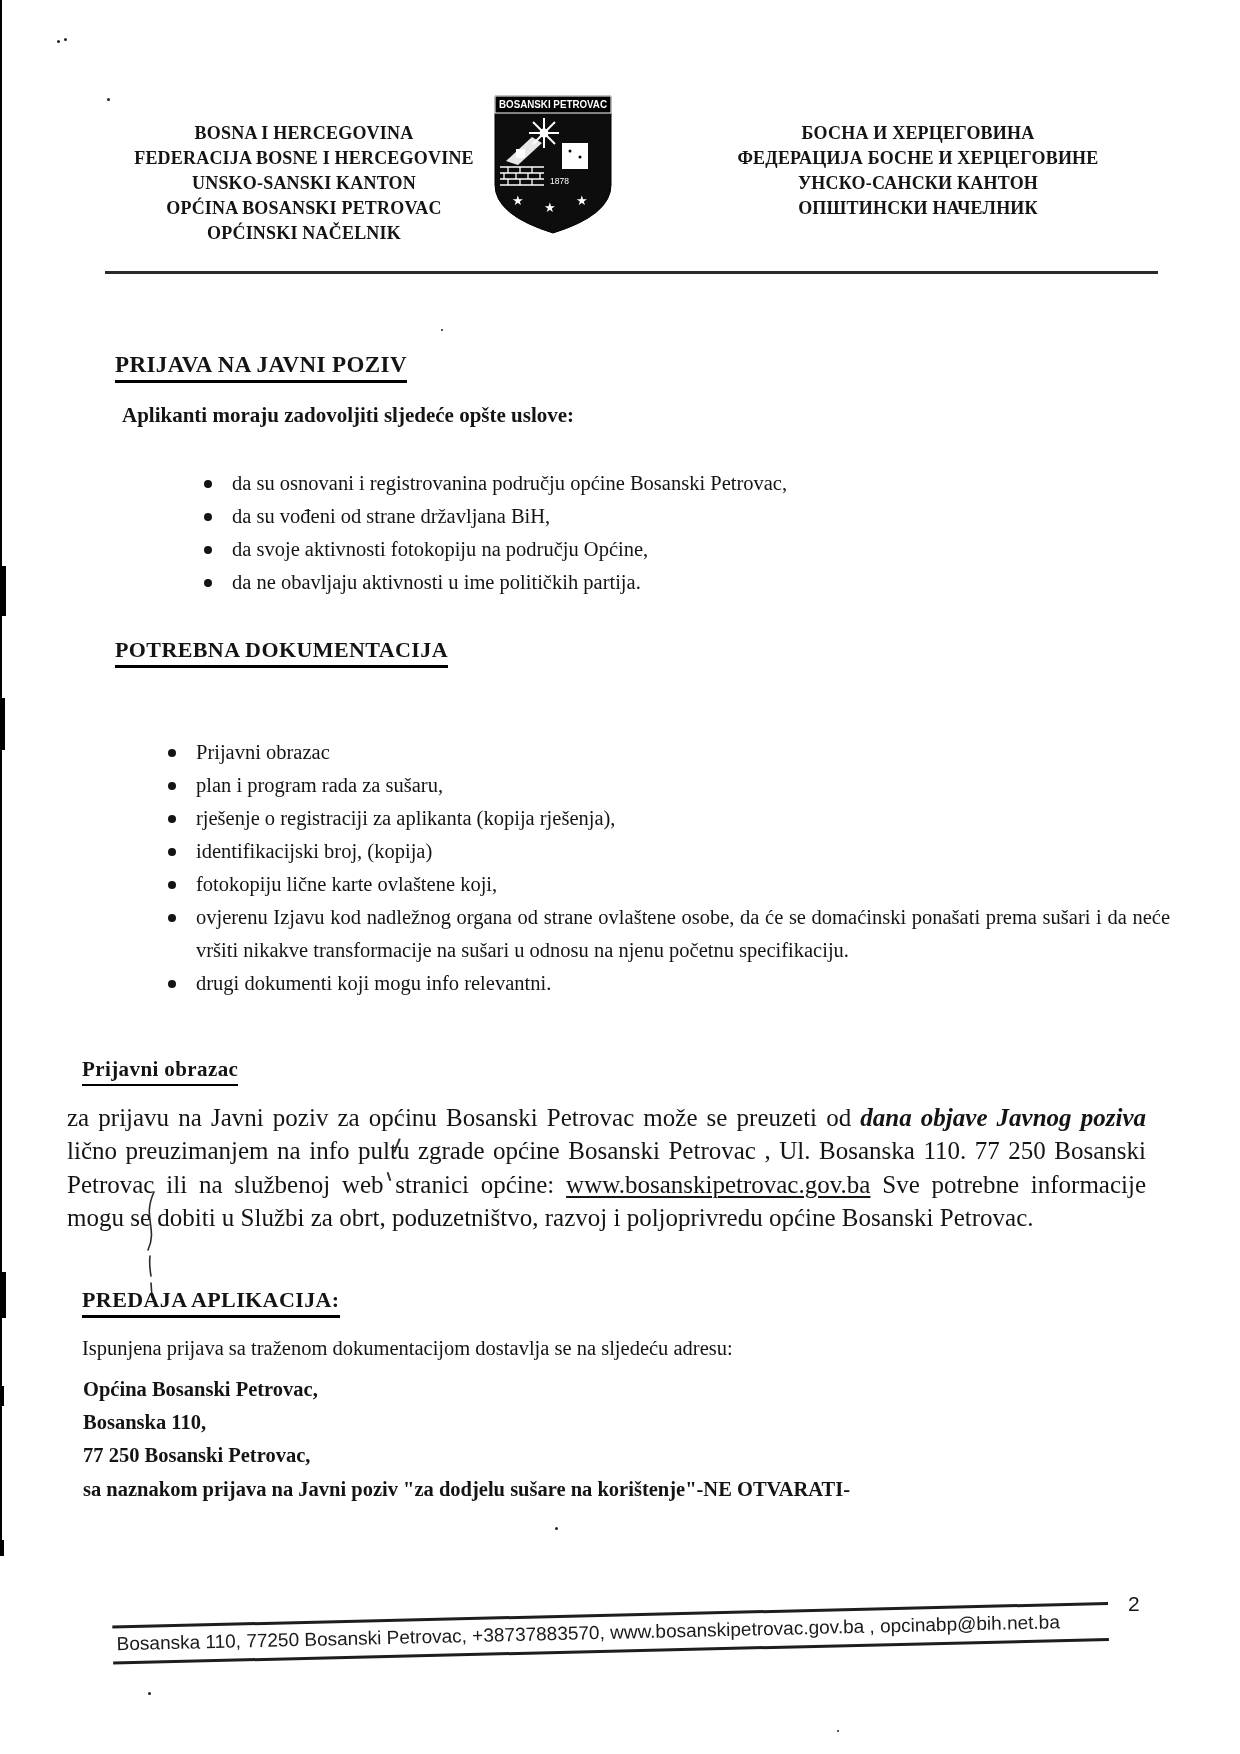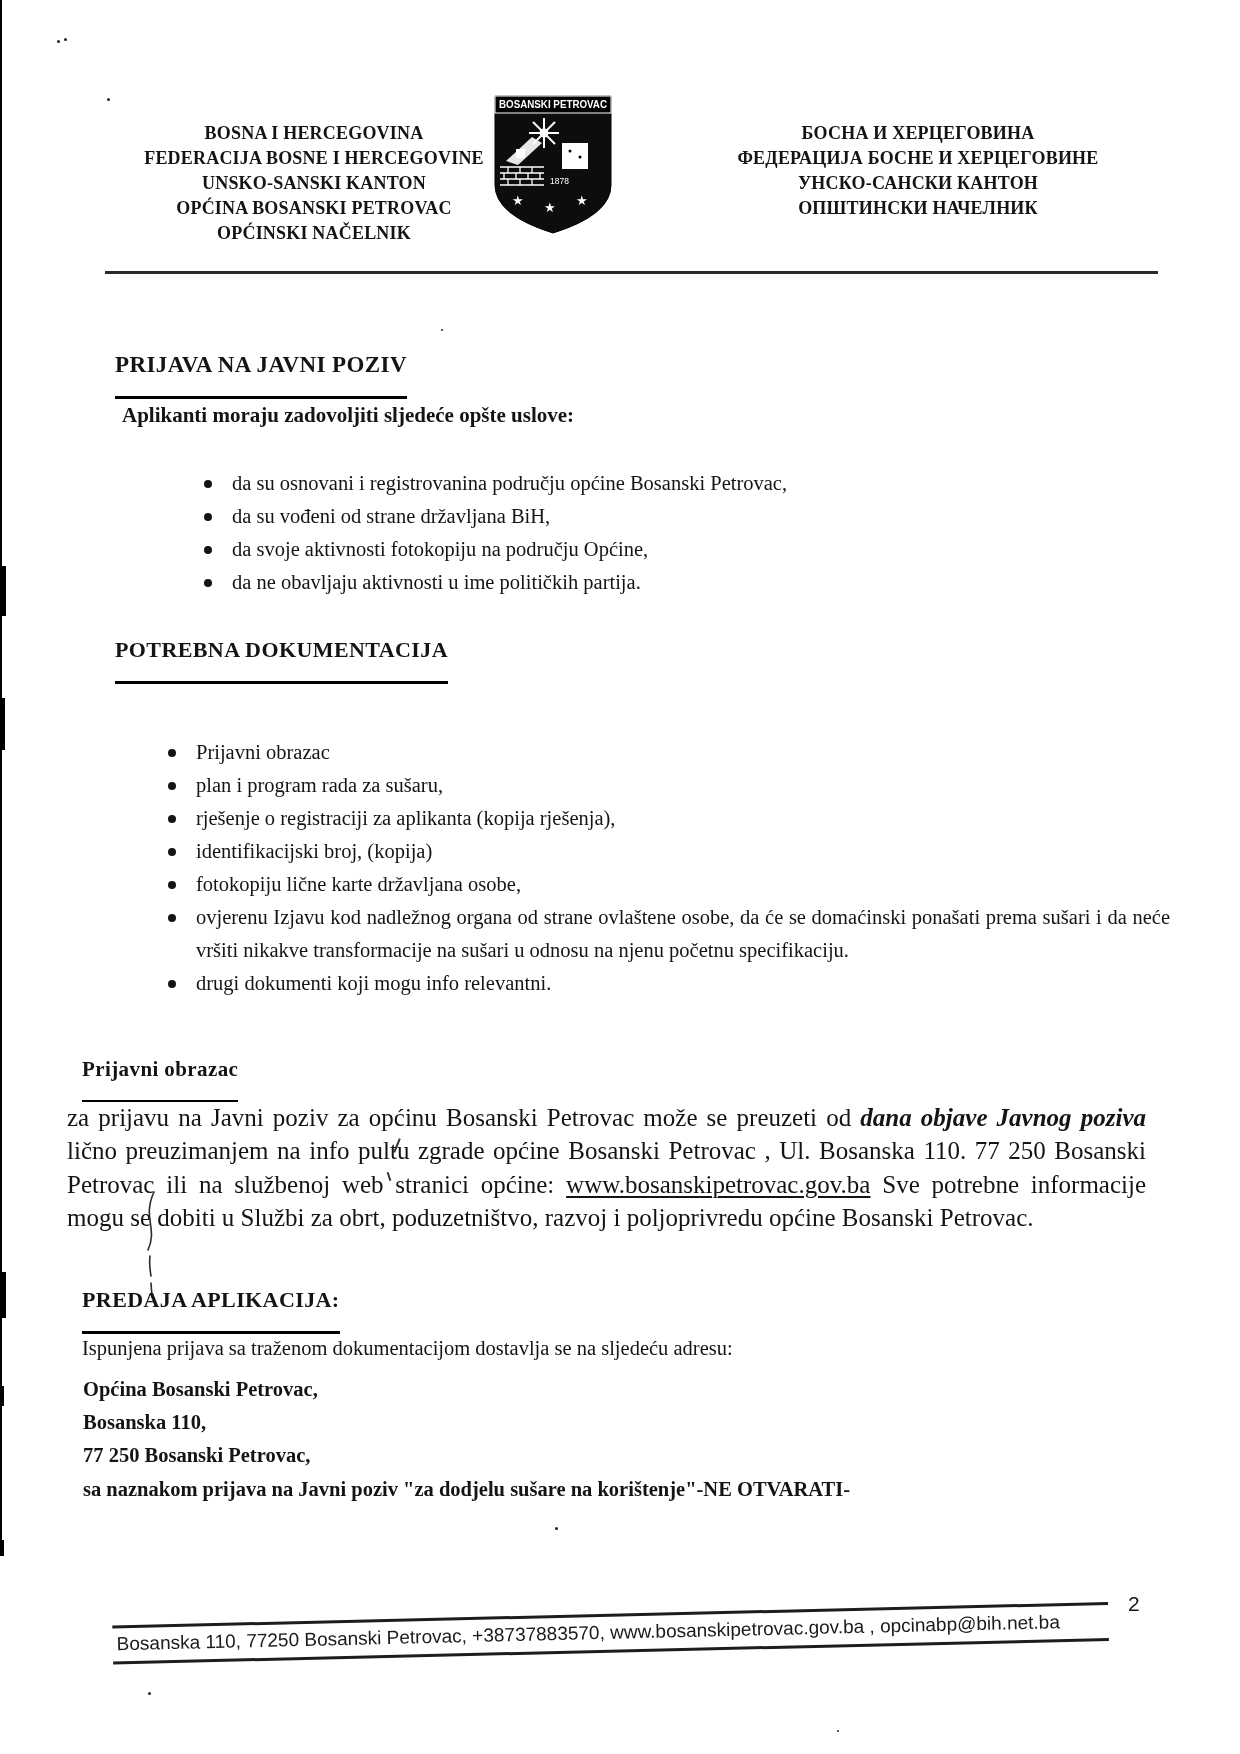--- a/index.html
+++ b/index.html
@@ -10,28 +10,28 @@
   }
   
   .edge-bar{position:absolute; background:#000;}
   .dot{position:absolute; background:#222; border-radius:50%;}
   .pen-mark{position:absolute; background:#333;}
   
   .hdr-block{
     position:absolute; text-align:center; font-weight:bold;
     font-size:18px; line-height:25px; letter-spacing:0.2px;
   }
-  .hdr-left{left:108px; top:121px; width:412px;}
+  .hdr-left{left:98px; top:121px; width:412px;}
   .hdr-right{left:688px; top:121px; width:460px;}
   .emblem{position:absolute; left:492px; top:93px; width:122px; height:143px;text-align:right;}
   .hdr-rule{position:absolute; left:105px; top:271px; width:1053px; height:3px; background:#2a2a2a;}
   
   .heading{
     position:absolute; font-weight:bold; letter-spacing:0.4px;
-    border-bottom:3px solid #000; padding-bottom:18px; display:inline-block;
+    border-bottom:3px solid #000; padding-bottom:2px; display:inline-block;
   }
   .h-title{left:115px; top:352px; font-size:23px;}
   .h-docs{left:115px; top:637px; font-size:22px;}
   .h-form{left:82px; top:1057px; font-size:21px; border-bottom-width:2.5px;}
   .h-predaja{left:82px; top:1287px; font-size:22px;}
   .intro{
     position:absolute; left:122px; top:403px; font-size:21px; font-weight:bold;
   }
   
   ul.blist{margin:6px; padding:0; list-style:none; position:absolute; font-size:20.5px; line-height:33px;}
@@ -159,21 +159,21 @@
       <li>da ne obavljaju aktivnosti u ime političkih partija.</li>
     </ul>
 
   <div class="heading h-docs">POTREBNA DOKUMENTACIJA</div>
 
   <ul class="blist list-docs">
       <li>Prijavni obrazac</li>
       <li>plan i program rada za sušaru,</li>
       <li>rješenje o registraciji za aplikanta (kopija  rješenja),</li>
       <li>identifikacijski broj, (kopija)</li>
-      <li>fotokopiju lične karte državljana osobe,</li>
+      <li>fotokopiju lične karte ovlaštene koji,</li>
       <li>ovjerenu Izjavu kod nadležnog organa od strane ovlaštene osobe, da će se domaćinski ponašati prema sušari i da neće vršiti nikakve transformacije na sušari u odnosu na njenu početnu specifikaciju.</li>
       <li>drugi dokumenti koji mogu info relevantni.</li>
     </ul>
 
   <div class="heading h-form">Prijavni obrazac</div>
 
   <div class="para">
     <span>za prijavu na Javni poziv za općinu Bosanski Petrovac može se preuzeti od </span><span class="emph">dana objave Javnog poziva</span><span> lično preuzimanjem na info pultu zgrade općine Bosanski Petrovac , Ul. Bosanska 110. 77 250 Bosanski Petrovac ili na službenoj web stranici općine: </span><span class="ulink">www.bosanskipetrovac.gov.ba</span><span> Sve potrebne informacije mogu se dobiti u Službi za obrt, poduzetništvo, razvoj i poljoprivredu općine Bosanski Petrovac.</span>
   </div>
 

